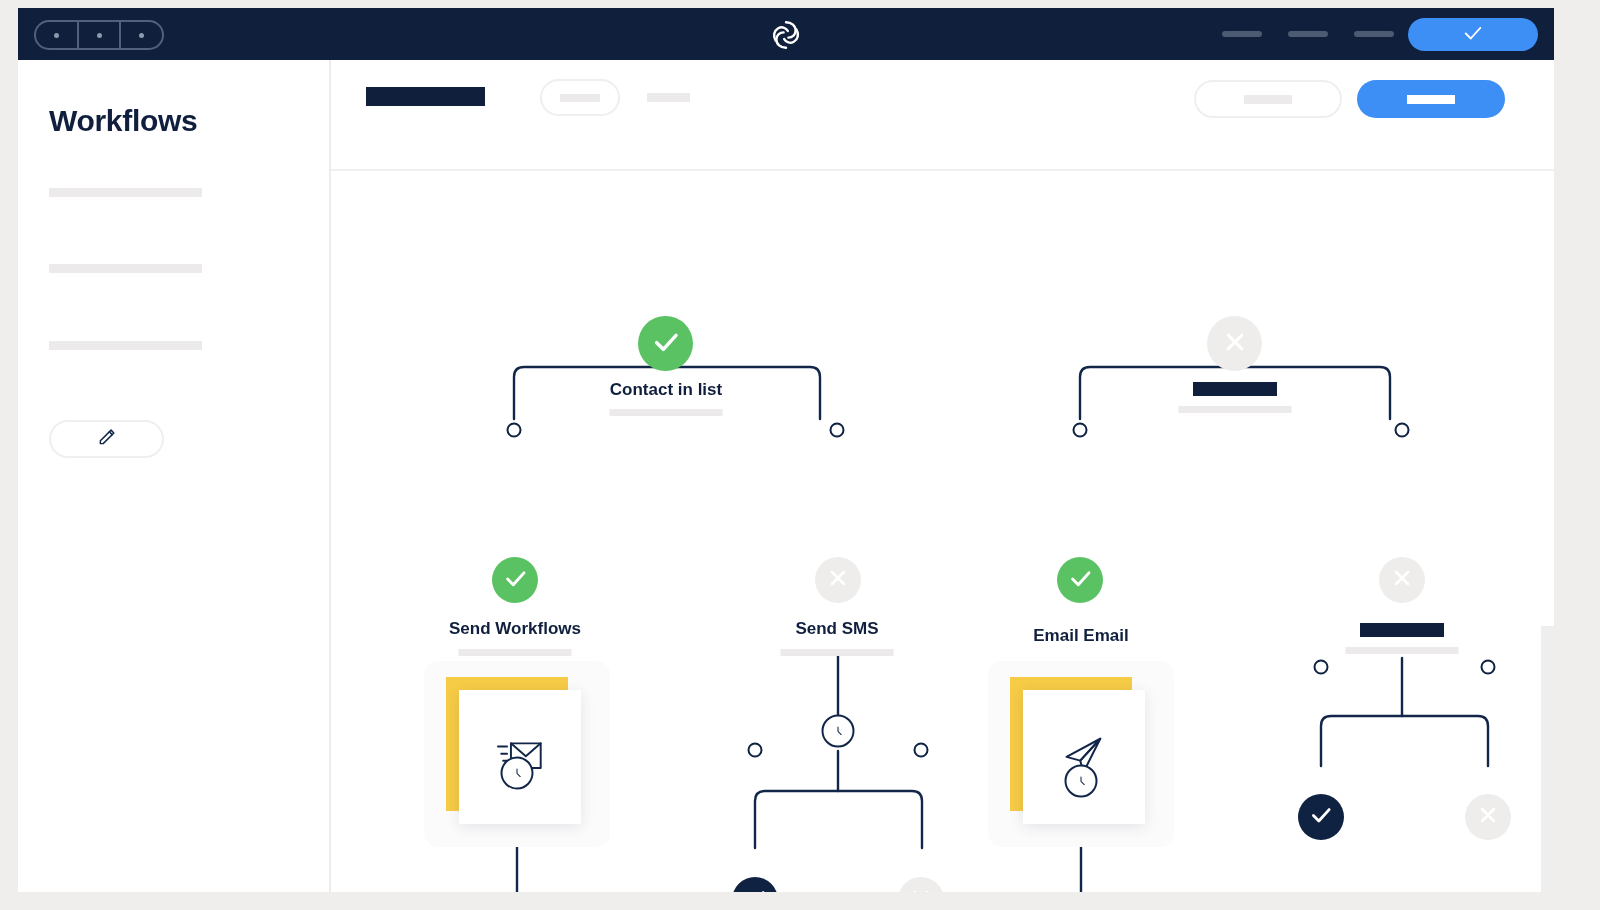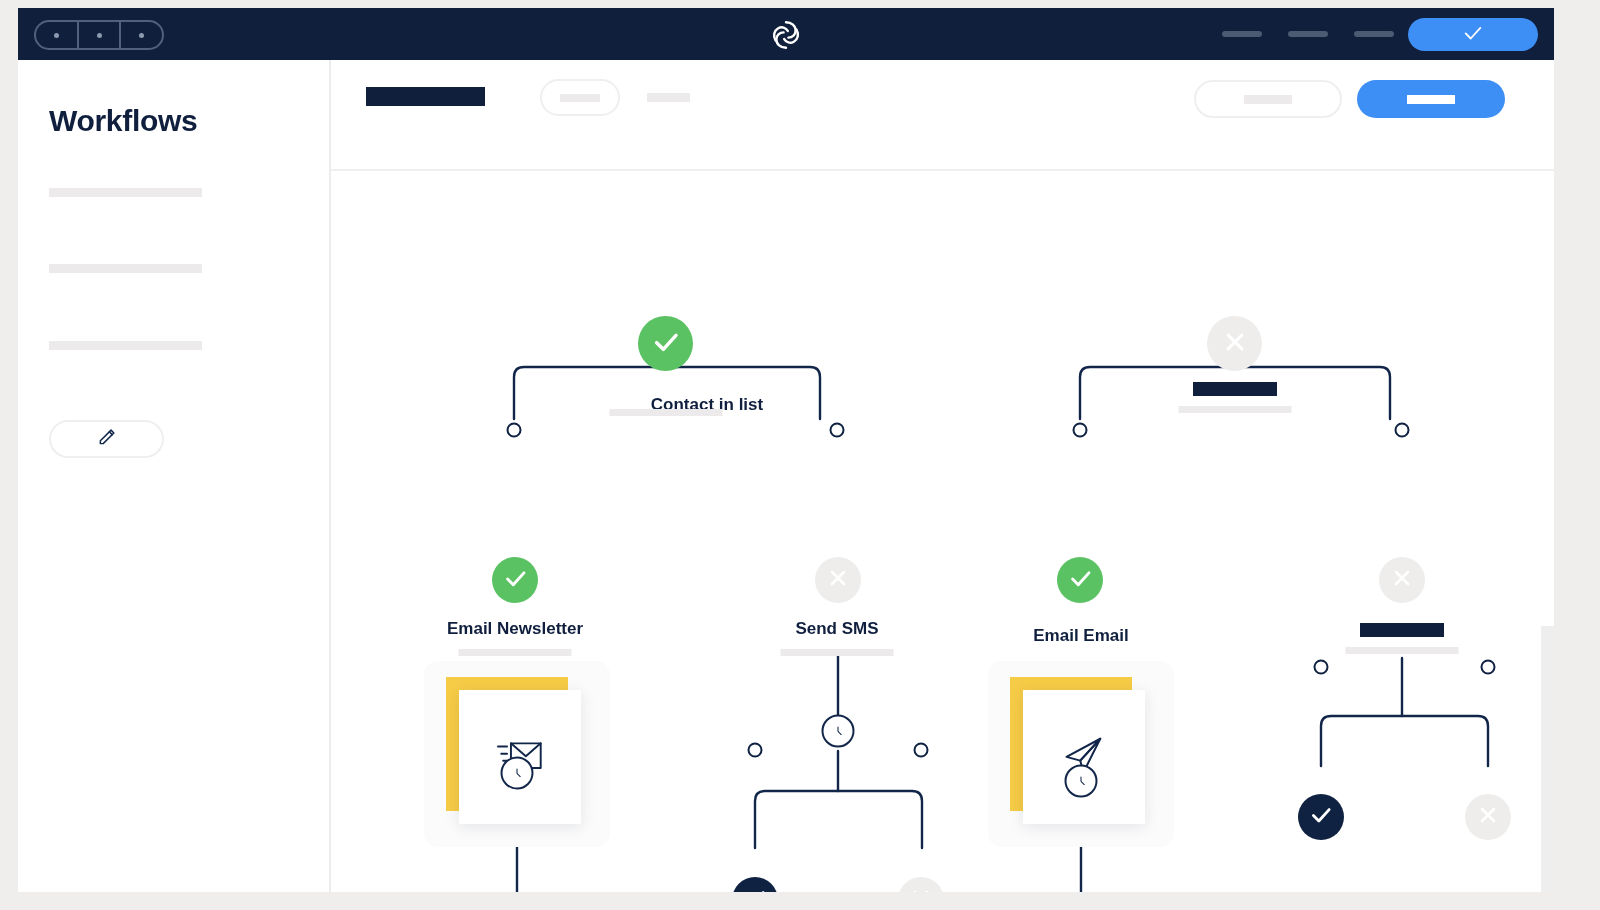--- a/index.html
+++ b/index.html
@@ -448,21 +448,21 @@
         </g>
       </svg>
 
       <div class="status green" style="left:307px; top:145px; width:55px; height:55px;">
         <span>
           <svg viewBox="0 0 24 24" width="32" height="32" fill="none" stroke="#ffffff" stroke-width="2.6" stroke-linecap="round" stroke-linejoin="round">
             <polyline points="5,12.5 10,17.5 19.5,7"></polyline>
           </svg>
         </span>
       </div>
-      <div class="node-label" style="left:335px; top:224px;margin-left:41px;">Contact in list</div>
+      <div class="node-label" style="left:335px; top:209px;">Contact in list</div>
       <div class="label-ph-gray" style="left:335px; top:238px; width:113px;"></div>
 
       <div class="status gray" style="left:876px; top:145px; width:55px; height:55px;">
         <span>
           <svg viewBox="0 0 24 24" width="30" height="30" fill="none" stroke="#ffffff" stroke-width="2.4" stroke-linecap="round">
             <line x1="6.5" y1="6.5" x2="17.5" y2="17.5"></line>
             <line x1="17.5" y1="6.5" x2="6.5" y2="17.5"></line>
           </svg>
         </span>
       </div>
@@ -474,21 +474,21 @@
       <div class="ring" style="left:749px; top:259px;"></div>
       <div class="ring" style="left:1071px; top:259px;"></div>
 
       <div class="status green" style="left:161px; top:386px; width:46px; height:46px;">
         <span>
           <svg viewBox="0 0 24 24" width="27" height="27" fill="none" stroke="#ffffff" stroke-width="2.6" stroke-linecap="round" stroke-linejoin="round">
             <polyline points="5,12.5 10,17.5 19.5,7"></polyline>
           </svg>
         </span>
       </div>
-      <div class="node-label" style="left:184px; top:448px;">Email Newsletter</div>
+      <div class="node-label" style="left:184px; top:448px;">Send Workflows</div>
       <div class="label-ph-gray" style="left:184px; top:478px; width:113px;"></div>
 
       <div class="card-wrap" style="left:186px; top:490px;">
         <div class="card-glow"></div>
         <div class="card-accent"></div>
         <div class="card-face">
           <span>
             <svg viewBox="0 0 40 34" width="52" height="44" fill="none" stroke="#12264a" stroke-width="1.5" stroke-linecap="round" stroke-linejoin="round">
               <path d="M13 8 L36 8 L36 27 L13 27 Z"></path>
               <path d="M13 8 L24.5 18 L36 8"></path>

